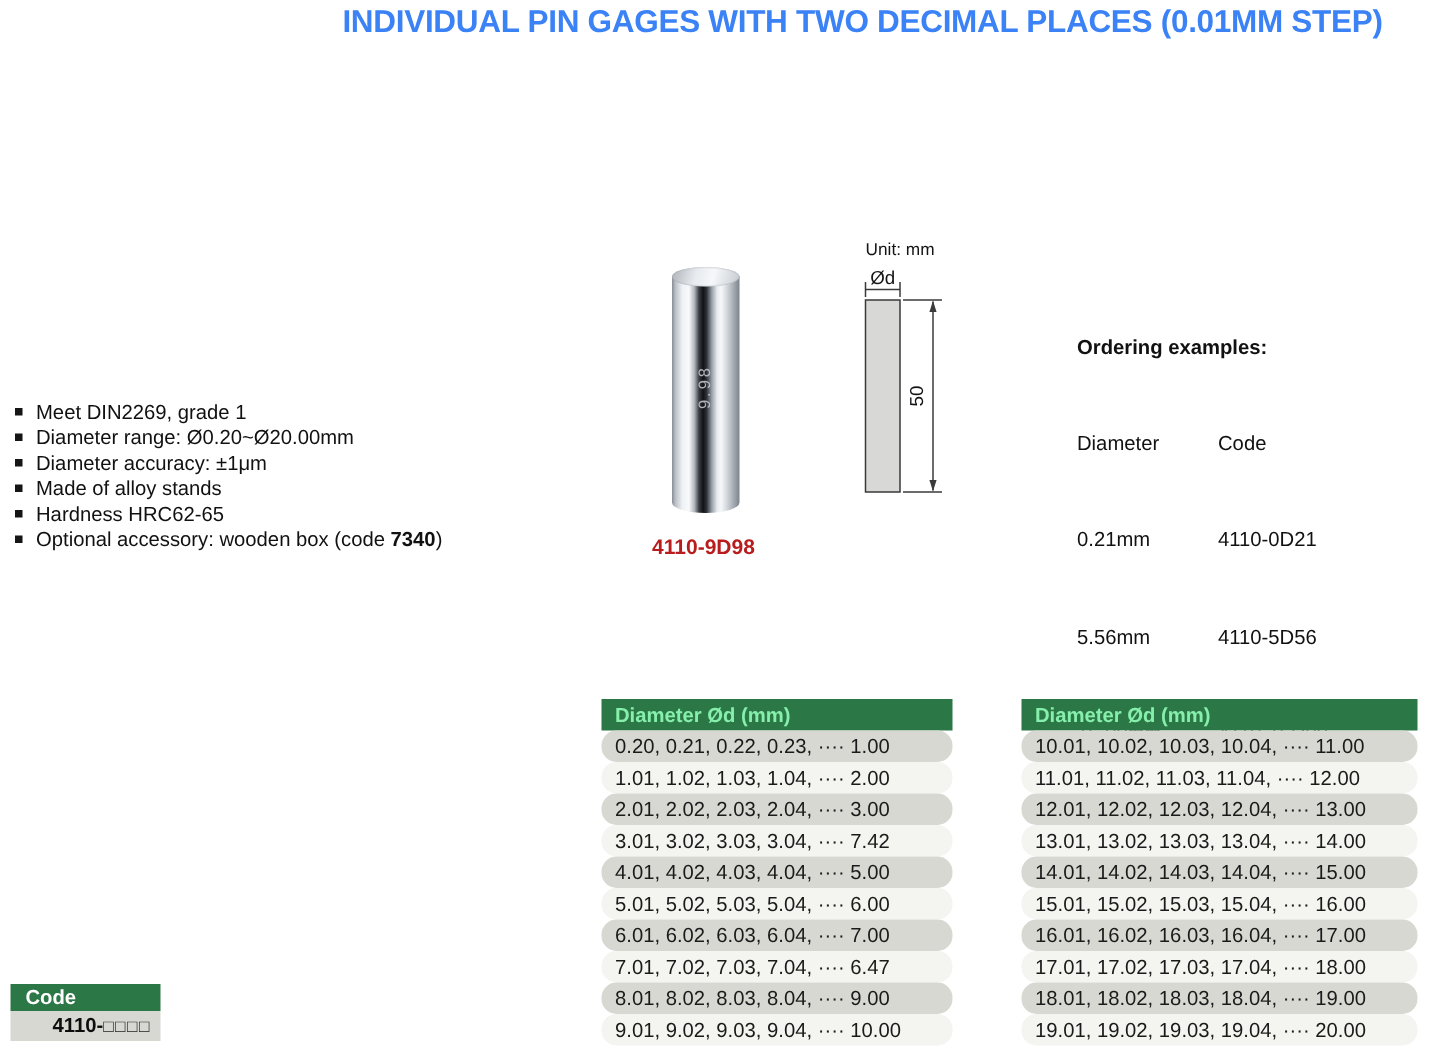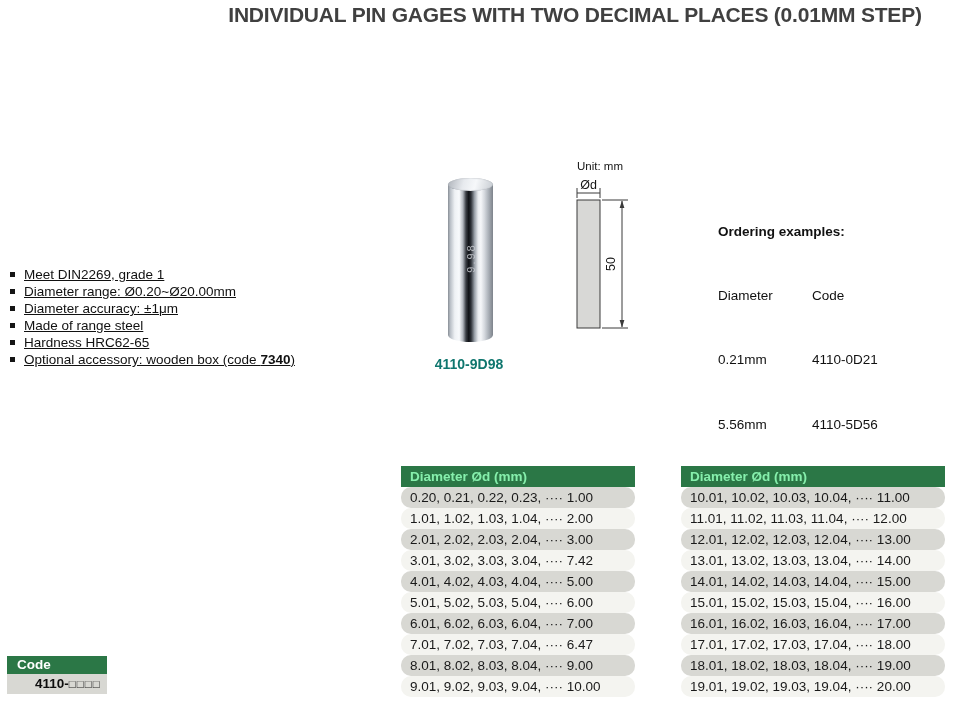--- a/index.html
+++ b/index.html
@@ -1,41 +1,41 @@
 <!DOCTYPE html>
 <html><head>
 <meta charset="utf-8">
 <style>
   html,body{margin:0;padding:0;background:#fff;}
   #page{position:relative;width:961px;height:703px;background:#ffffff;
         font-family:"Liberation Sans","DejaVu Sans",sans-serif;color:#111;overflow:hidden;}
 
   
   .title{position:absolute;left:190px;top:3px;width:770px;text-align:center;
-         font-size:21px;font-weight:bold;letter-spacing:-0.2px;color:#404040;}
+         font-size:21px;font-weight:bold;letter-spacing:-0.2px;color:#3b82f6;}
 
   
   .features{position:absolute;left:8px;top:266px;font-size:13.5px;line-height:17px;}
-  .feature{white-space:nowrap;text-decoration:underline;}
+  .feature{white-space:nowrap;}
   .sq{display:inline-block;width:5px;height:5px;background:#151515;margin:0 9px 2px 2px;vertical-align:middle;}
 
   
   .pin-wrap{position:absolute;left:448px;top:178px;width:45px;height:166px;}
   .pin-top{position:absolute;left:0;top:0;width:45px;height:13px;border-radius:50%;
            background:linear-gradient(105deg,#aeb3ba 0%,#e7eaee 35%,#f6f8fa 60%,#c6cbd1 100%);
            box-shadow:inset 0 0 1px #8d939b;}
   .pin-body{position:absolute;left:0;top:6px;width:45px;height:158px;
             border-radius:0 0 50% 50% / 0 0 7px 7px;
             background:linear-gradient(90deg,#878d95 0%,#b9bfc6 5%,#eef1f4 15%,#f8fafc 25%,
               #b4b9c0 33%,#3a3e44 40%,#0f1115 46%,#2b2f35 51%,#9aa1a9 59%,#e9ecef 67%,
               #f5f7f9 73%,#d5d9de 81%,#afb5bc 89%,#7d838b 100%);}
   .pin-engraving{position:absolute;left:0px;top:252px;width:45px;text-align:center;
             transform:rotate(-90deg);font-size:11px;letter-spacing:2px;color:#c9ccd2;opacity:.85;}
   .pin-label{position:absolute;left:423px;top:356px;width:92px;text-align:center;
-             font-size:14px;font-weight:bold;color:#0f766e;}
+             font-size:14px;font-weight:bold;color:#b91c1c;}
 
   
   .drawing{position:absolute;left:563px;top:154px;}
   .drawing text{font-family:"Liberation Sans","DejaVu Sans",sans-serif;fill:#141414;}
 
   
   .ordering{position:absolute;left:718px;top:224px;font-size:13.5px;line-height:16.2px;}
   .ordering .head{font-weight:bold;}
   .ordering .c1{display:inline-block;width:94px;margin-top:48px;}
 
@@ -63,21 +63,21 @@
 <body>
 
 <div id="page" style="--green: #2b7746; --row-dark: #d8d8d3; --row-light: #f4f4f0;">
 
   <div class="title">INDIVIDUAL PIN GAGES WITH TWO DECIMAL PLACES (0.01MM STEP)</div>
 
   <div class="features">
     <div class="feature"><span class="sq"></span><span>Meet DIN2269, grade 1</span></div>
     <div class="feature"><span class="sq"></span><span>Diameter range: Ø0.20~Ø20.00mm</span></div>
     <div class="feature"><span class="sq"></span><span>Diameter accuracy: ±1μm</span></div>
-    <div class="feature"><span class="sq"></span><span>Made of range steel</span></div>
+    <div class="feature"><span class="sq"></span><span>Made of alloy stands</span></div>
     <div class="feature"><span class="sq"></span><span>Hardness HRC62-65</span></div>
     <div class="feature"><span class="sq"></span><span>Optional accessory: wooden box (code </span><b>7340</b><span>)</span></div>
   </div>
 
   <div class="pin-wrap">
     <div class="pin-body"></div>
     <div class="pin-top"></div>
   </div>
   <div class="pin-engraving" style="position:absolute;left:448px;">9.98</div>
   <div class="pin-label">4110-9D98</div>

